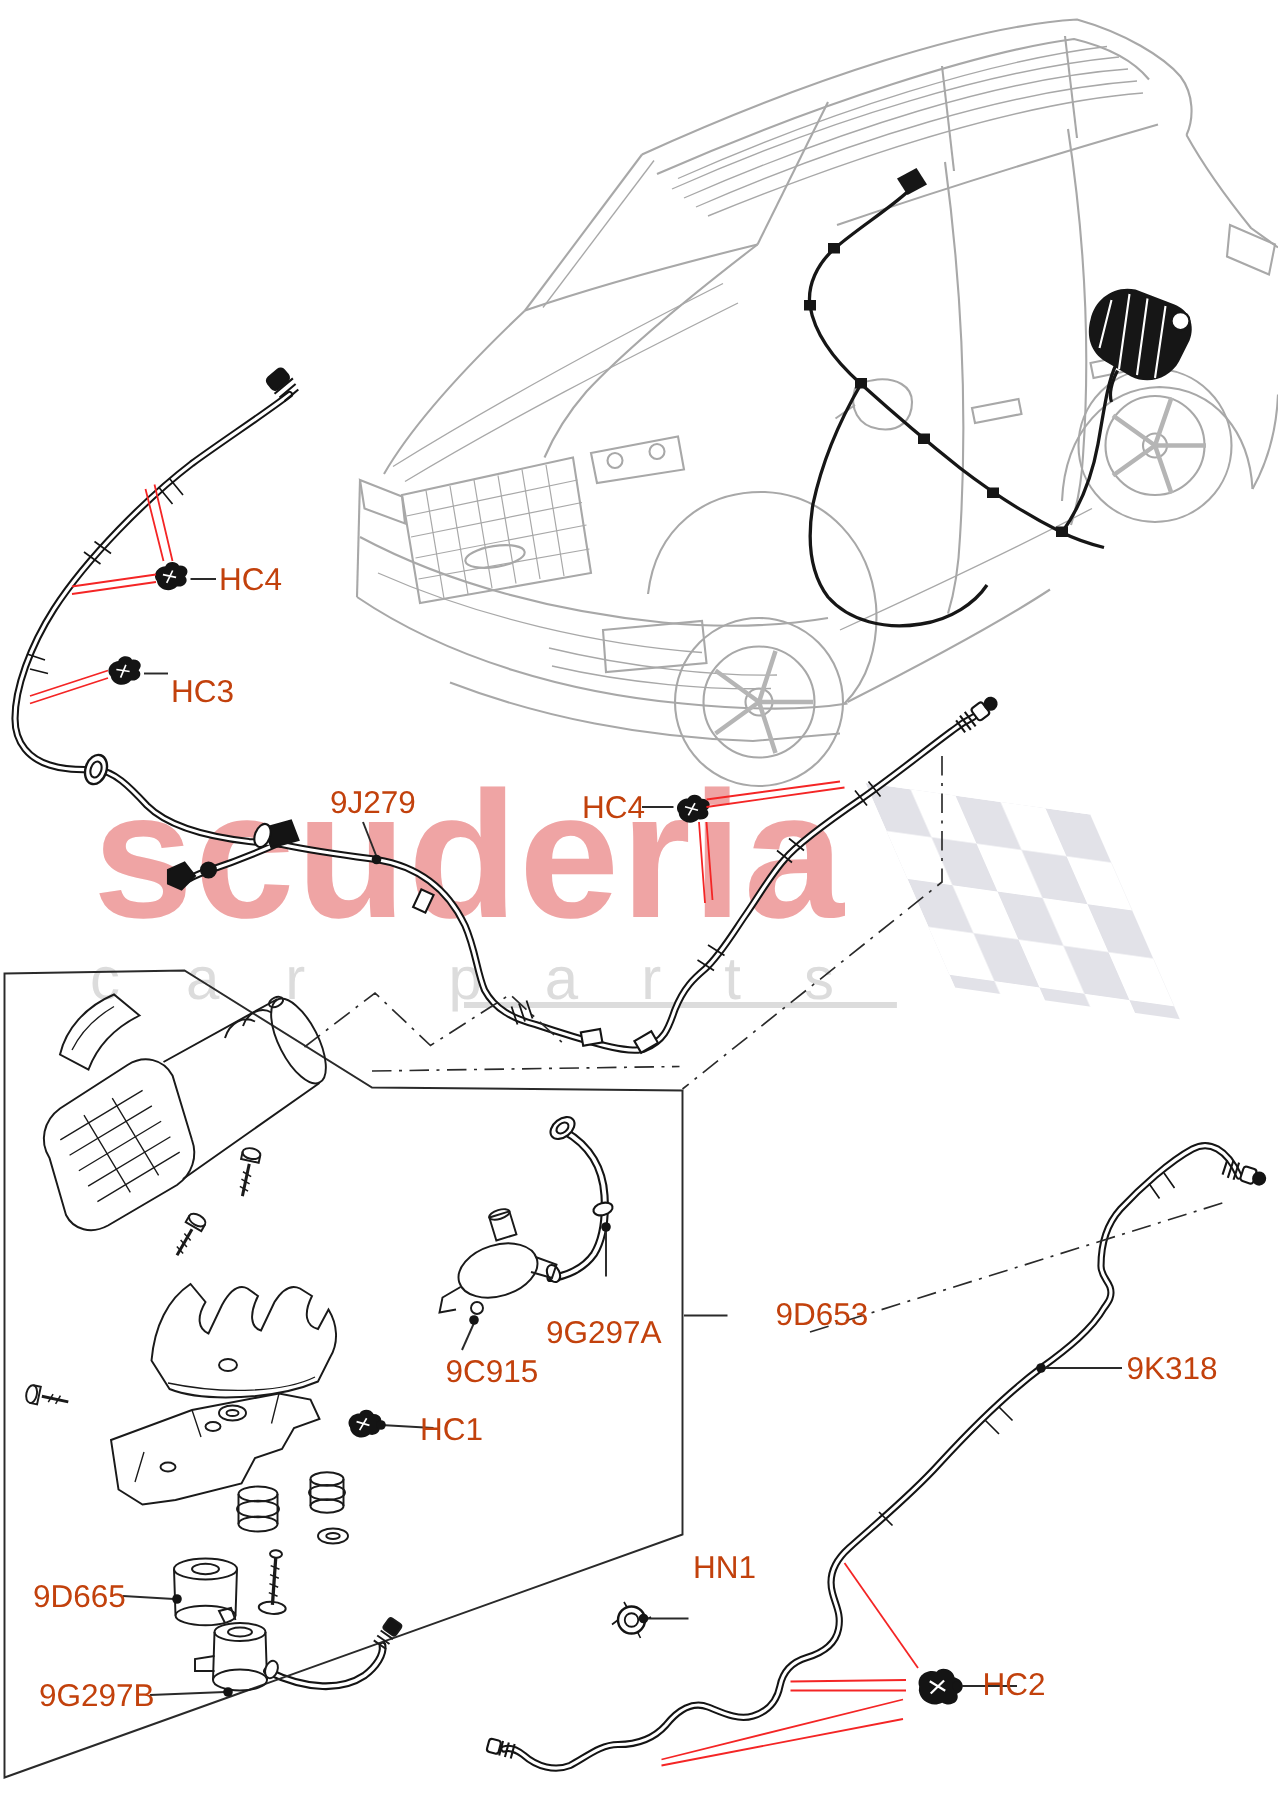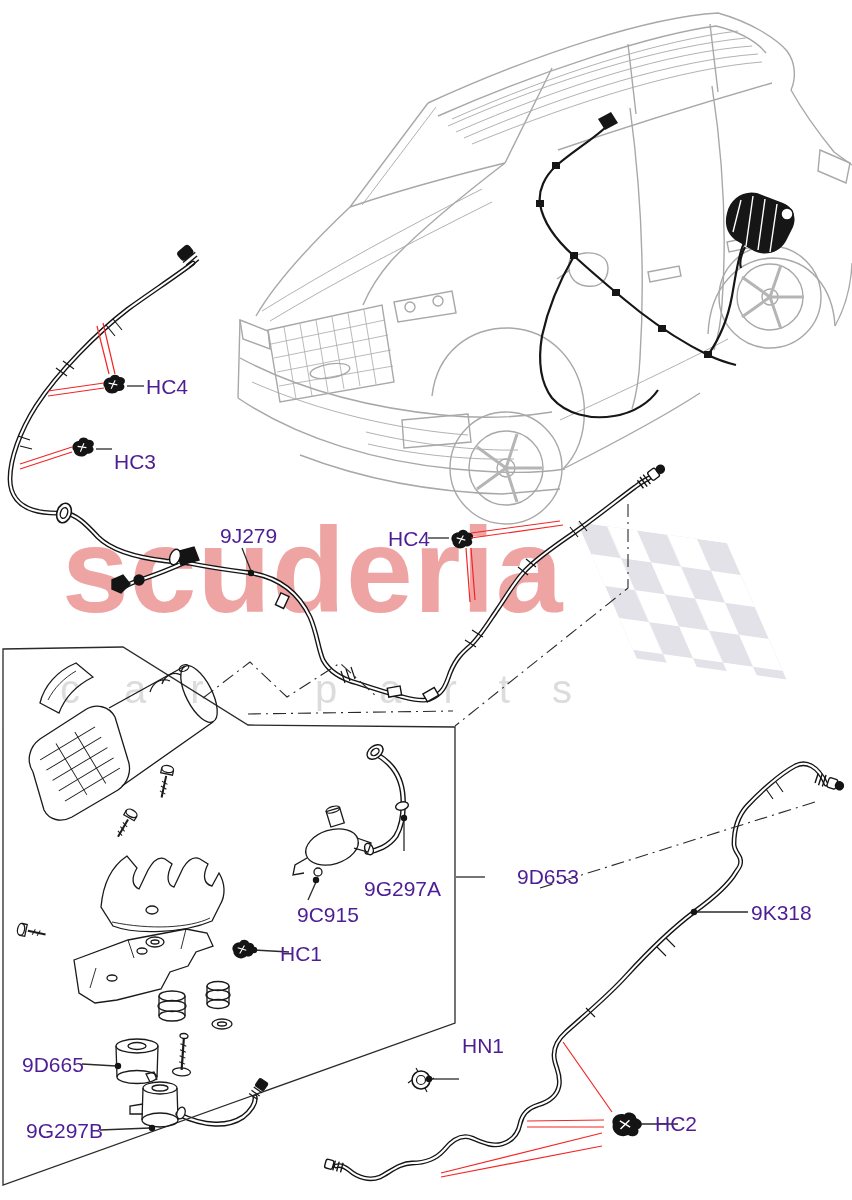--- a/index.html
+++ b/index.html
@@ -1,24 +1,24 @@
 <!DOCTYPE html>
 <html><head>
 <meta charset="utf-8">
 <style>
   html,body{margin:0;padding:0;background:#fff;}
   .canvas{position:relative;width:852px;height:1200px;background:#fff;overflow:hidden;
           font-family:"Liberation Sans",sans-serif;}
   .wm-brand{position:absolute;left:62px;top:510px;font-size:120px;font-weight:bold;
             color:#efa4a4;letter-spacing:1px;line-height:1;user-select:none;}
-  .wm-sub{position:absolute;top:633px;font-size:40px;color:#dcdcdc;line-height:1;user-select:none;margin-top:36px;}
+  .wm-sub{position:absolute;top:633px;font-size:40px;color:#dcdcdc;line-height:1;user-select:none;}
   #wm-car{left:60px;letter-spacing:44px;}
-  #wm-parts{left:315px;letter-spacing:42px;}
+  #wm-parts{left:299px;letter-spacing:42px;text-decoration:underline;}
   .artwork{position:absolute;left:0;top:0;}
-  .part-label{position:absolute;color:#4c1d95;font-size:21px;white-space:nowrap;cursor:pointer;line-height:1.1;}
+  .part-label{position:absolute;color:#c2410c;font-size:21px;white-space:nowrap;cursor:pointer;line-height:1.1;}
 </style>
 </head>
 <body>
 
 <div class="canvas">
 
   <div class="wm-brand">scuderia</div>
   <div class="wm-sub" id="wm-car">car</div>
   <div class="wm-sub" id="wm-parts">parts</div>
 

